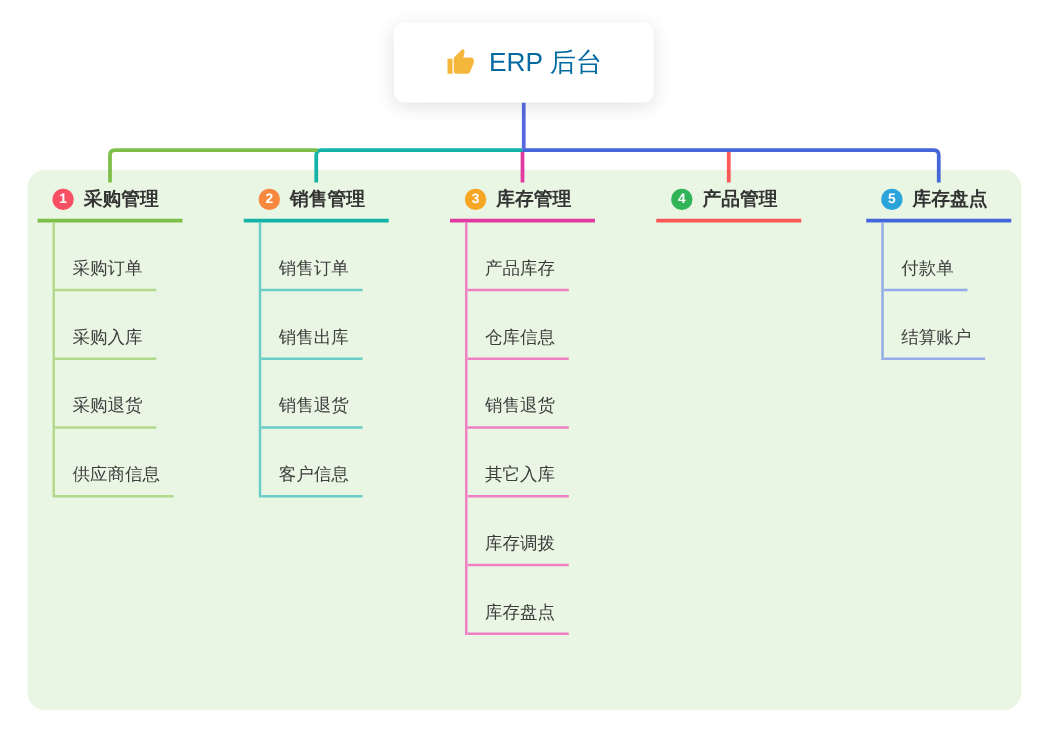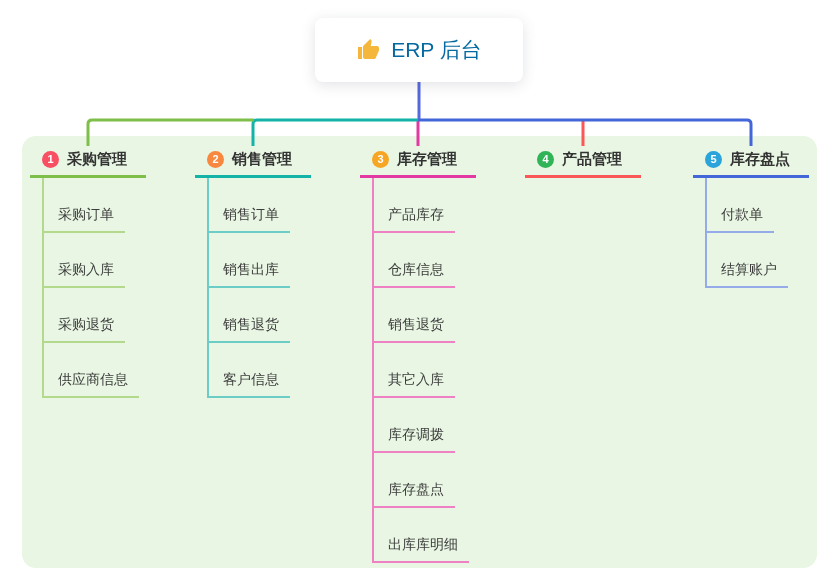--- a/index.html
+++ b/index.html
@@ -112,23 +112,20 @@
           </div>
           <div class="kid">
             <span>其它入库</span>
           </div>
           <div class="kid">
             <span>库存调拨</span>
           </div>
           <div class="kid">
             <span>库存盘点</span>
           </div>
-          <div class="kid">
-            <span>出库库明细</span>
-          </div>
         </div>
       </div>
       <div class="branch b3" style="--c: #fa5757; --l: #fba0a0; --b: #31b357;">
         <div class="hdr">
           <span class="badge">4</span>
           <span class="hdr-label">产品管理</span>
         </div>
       </div>
       <div class="branch b4" style="--c: #4366d8; --l: #95abe9; --b: #2aa4db;">
         <div class="hdr">

